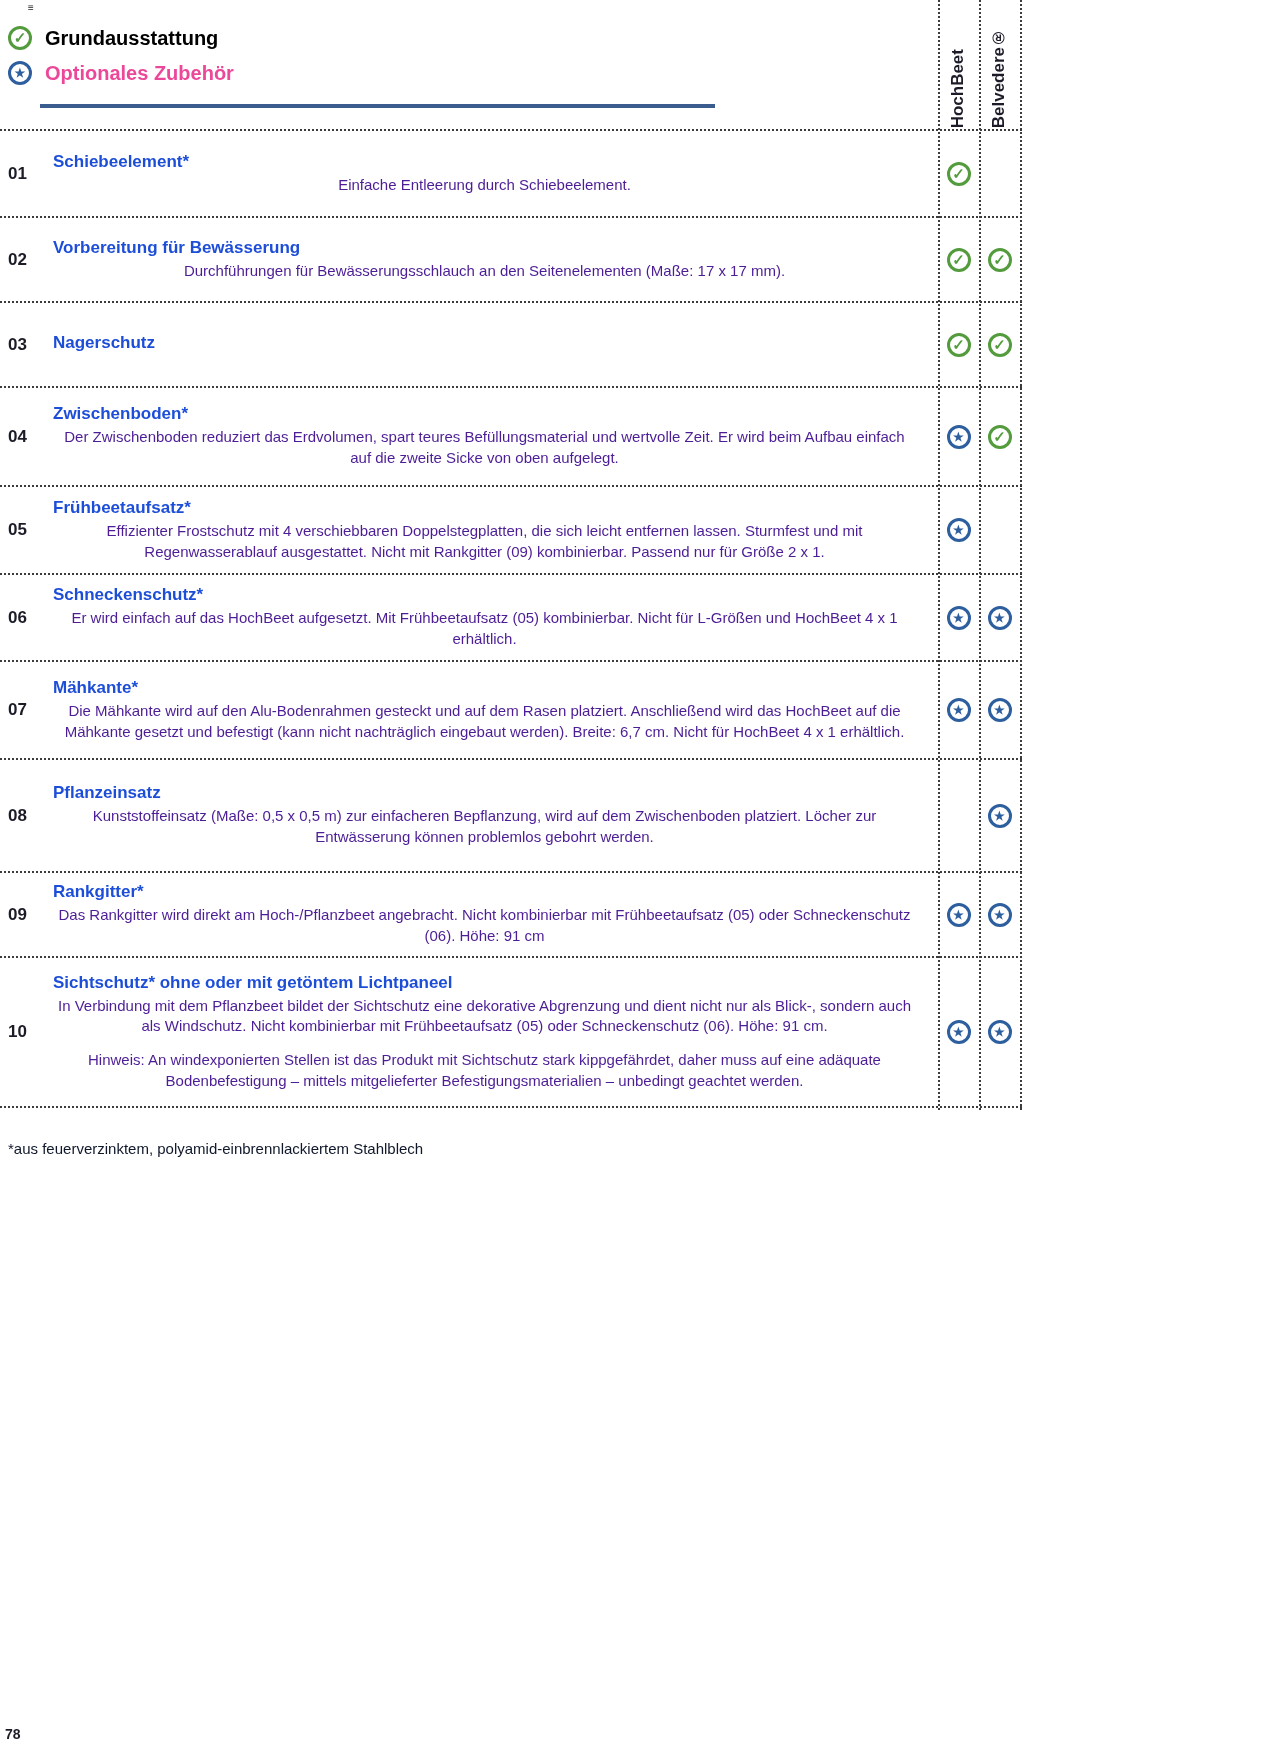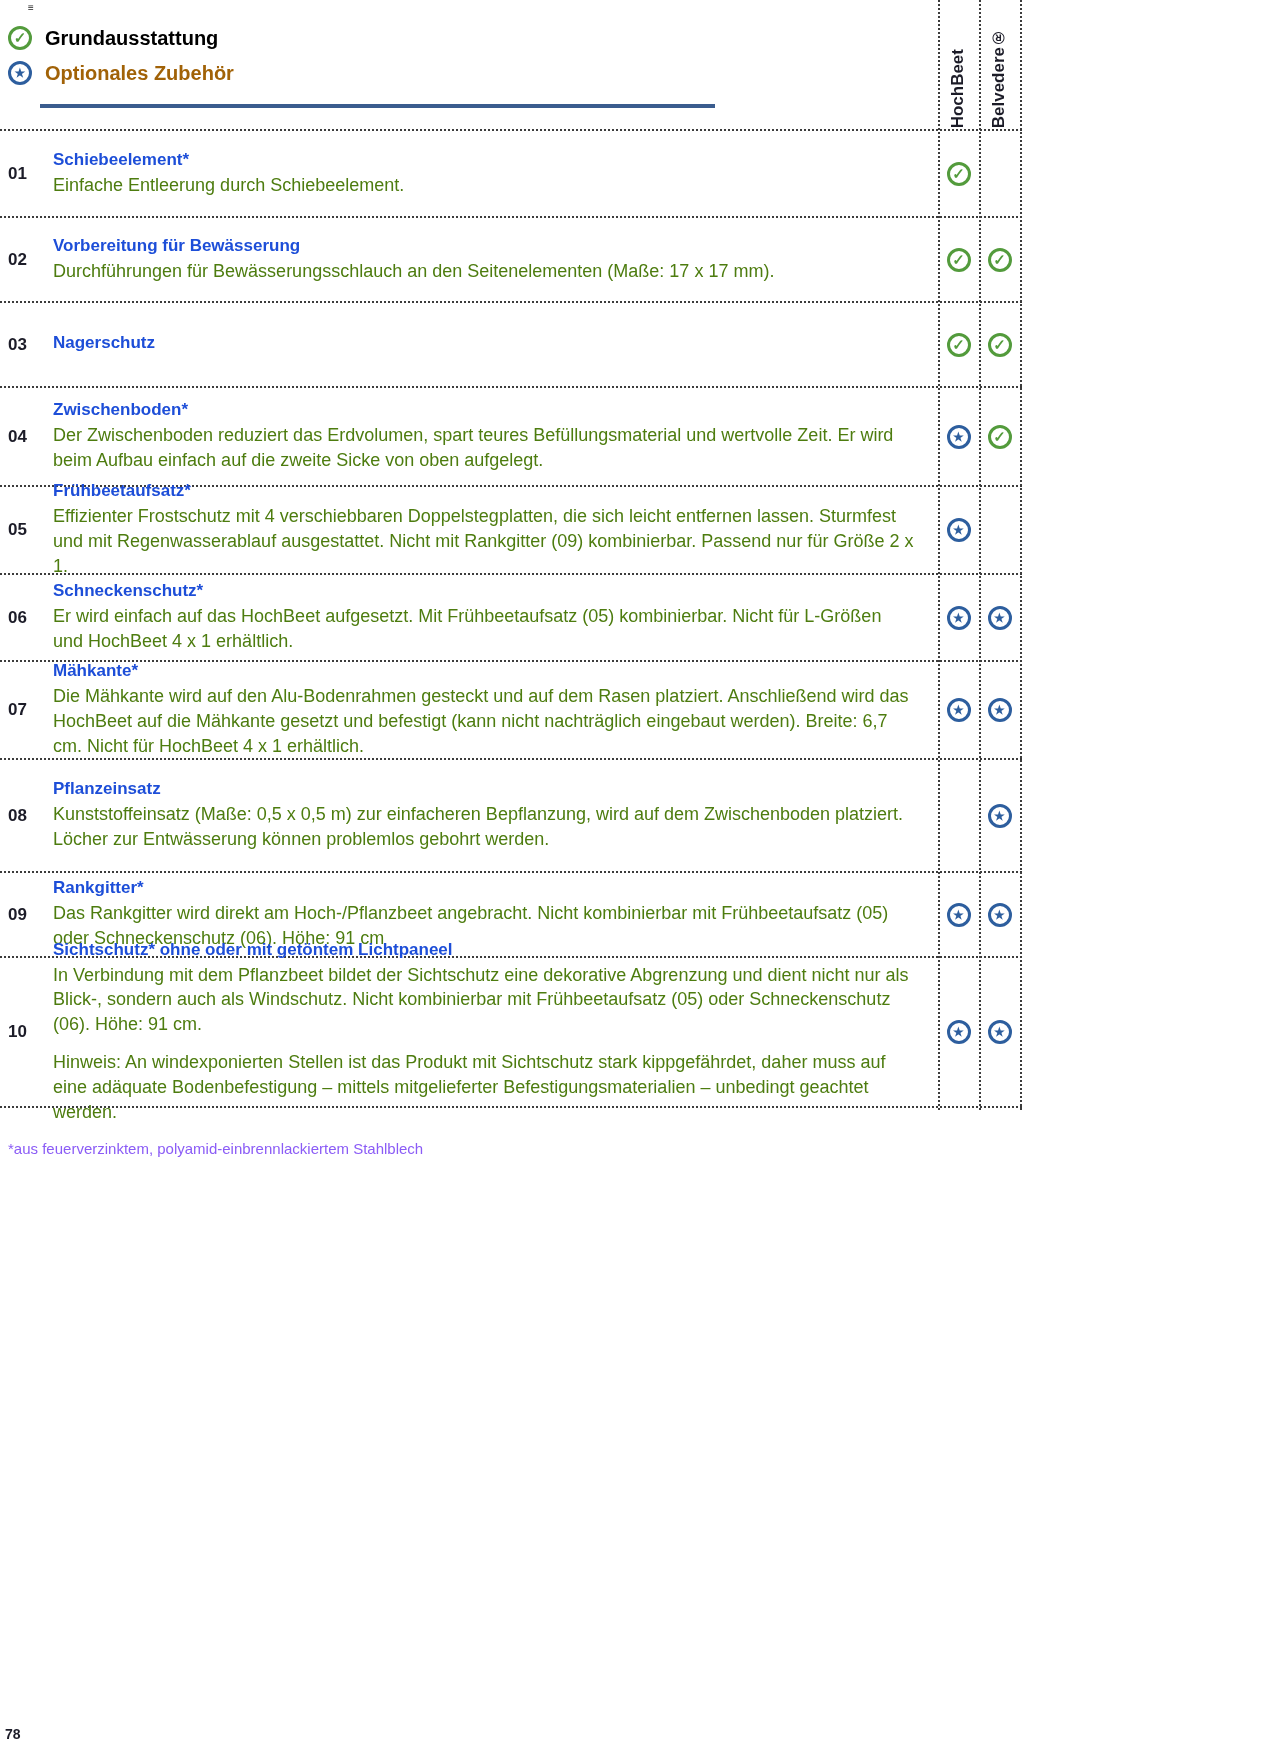--- a/index.html
+++ b/index.html
@@ -8,21 +8,21 @@
   .page { position:relative; width:1280px; height:1751px; background:#fff; overflow:hidden; }
 
   .corner-mark { position:absolute; left:28px; top:2px; font-size:10px; color:#222; }
 
   
   .legend-row { position:absolute; left:8px; display:flex; align-items:center; gap:13px; }
   .legend-row.first { top:26px; }
   .legend-row.second { top:61px; }
   .legend-label { font-size:20px; font-weight:bold; }
   .legend-label.green { color:#000000; }
-  .legend-label.blue  { color:#a16207; }
+  .legend-label.blue  { color:#ec4899; }
   .legend-underline { position:absolute; left:40px; top:104px; width:675px; height:4px; background:#3a5c8e; }
 
   
   .icon { display:inline-flex; align-items:center; justify-content:center;
           width:24px; height:24px; border-radius:50%; font-weight:bold; flex:0 0 auto; }
   .icon.check { border:3px solid #539b3c; color:#539b3c; font-size:15px; }
   .icon.star  { border:3px solid #2d5e9e; color:#2d5e9e; font-size:12px; }
 
   
   .col-header { position:absolute; top:0; height:128px; width:42px;
@@ -38,25 +38,25 @@
   .vline.v0 { left:938px; } .vline.v1 { left:979px; } .vline.v2 { left:1020px; }
 
   .thead { height:131px; border-bottom:2px dotted #3c3c3c; }
   .row { display:flex; align-items:center; border-bottom:2px dotted #3c3c3c; }
   .r1{height:87px} .r2{height:85px} .r3{height:85px} .r4{height:99px} .r5{height:88px}
   .r6{height:87px} .r7{height:98px} .r8{height:113px} .r9{height:85px} .r10{height:150px}
 
   .num { width:53px; padding-left:8px; font-size:17px; font-weight:bold; color:#1c1c28; }
   .content { flex:1; padding-right:22px; max-width:885px; }
   .row-title { font-size:17px; font-weight:bold; color:#1d4ed8; margin-bottom:3px; }
-  .row-desc, .row-note { font-size:18px; color:#4d7c0f; line-height:1.38; }
+  .row-desc, .row-note { font-size:15px; color:#4c1d95; line-height:1.38;text-align:center; }
   .row-note { margin-top:13px; }
   .cell { width:41px; display:flex; align-items:center; justify-content:center; }
 
-  .footnote { position:absolute; left:8px; top:1140px; font-size:15px; color:#8b5cf6; }
+  .footnote { position:absolute; left:8px; top:1140px; font-size:15px; color:#0f172a; }
   .page-number { position:absolute; left:5px; top:1726px; font-size:14px; font-weight:bold; color:#1c1c28; }
 </style>
 </head>
 <body>
 
 <div class="page">
 
   <div class="corner-mark">≡</div>
 
   <div class="legend-row first">

